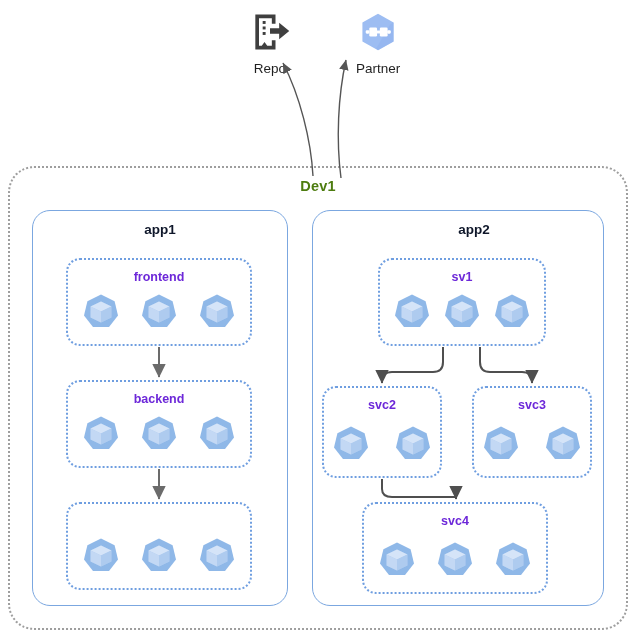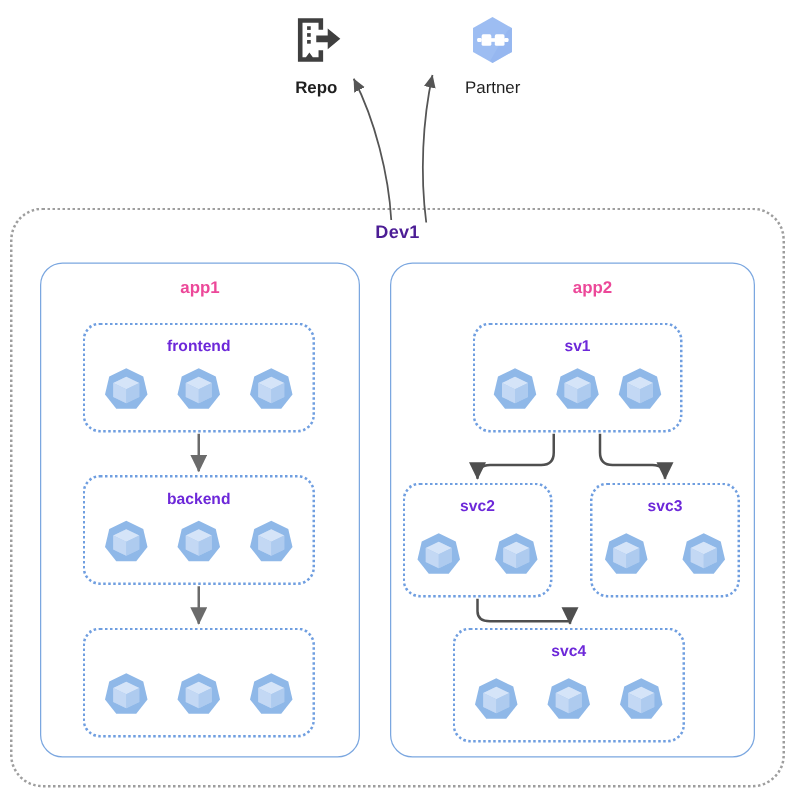--- a/index.html
+++ b/index.html
@@ -11,31 +11,31 @@
   .ext-label{font-size:13.5px;color:#1f1f1f;margin-top:4px;line-height:1;white-space:nowrap;}
 
   
   .cluster{
     position:absolute;left:8px;top:166px;width:620px;height:464px;
     border:2.5px dotted #9e9e9e;border-radius:26px;background:transparent;
     box-sizing:border-box;
   }
   .cluster-title{
     position:absolute;left:0;right:0;top:178px;text-align:center;
-    font-size:14.5px;font-weight:bold;color:#4c1d95;letter-spacing:.2px;
+    font-size:14.5px;font-weight:bold;color:#4d7c0f;letter-spacing:.2px;
   }
 
   
   .app-box{
     position:absolute;border:1.6px solid #7ba7e0;border-radius:18px;
     background:#fff;box-sizing:border-box;
   }
   .app-title{
     position:absolute;left:0;right:0;text-align:center;
-    font-size:13.5px;font-weight:bold;color:#ec4899;
+    font-size:13.5px;font-weight:bold;color:#0f172a;
   }
 
   
   .svc-box{
     position:absolute;border:2px dotted #6f9ee0;border-radius:14px;
     background:#fff;box-sizing:border-box;
   }
   .svc-title{
     position:absolute;left:0;right:0;text-align:center;
     font-size:12.5px;font-weight:bold;color:#6d28d9;
@@ -45,34 +45,34 @@
   }
   .pod{display:block;}
 
   svg.wires{position:absolute;left:0;top:0;width:636px;height:636px;pointer-events:none;}
 </style>
 </head>
 <body>
 
 <div id="stage">
 
-  <div class="ext-node" id="node-repo" style="left: 231px; top: 10px; font-weight: bold;">
+  <div class="ext-node" id="node-repo" style="left: 248px; top: 10px;">
     <span>
       <svg width="44" height="44" viewBox="0 0 48 48" aria-hidden="true">
         <path d="M8 5 h22 v10 h-4 V9 H12 v30 h3 l3 -4 l3 4 h5 v-6 h4 v10 H8 Z" fill="#3f3f3f"></path>
         <rect x="16" y="12" width="3.2" height="3.2" fill="#3f3f3f"></rect>
         <rect x="16" y="18" width="3.2" height="3.2" fill="#3f3f3f"></rect>
         <rect x="16" y="24" width="3.2" height="3.2" fill="#3f3f3f"></rect>
         <path d="M24 20 h10 v-6 l11 9 l-11 9 v-6 H24 Z" fill="#3f3f3f"></path>
       </svg>
     </span>
     <span class="ext-label">Repo</span>
   </div>
 
-  <div class="ext-node" id="node-partner" style="left: 372px; top: 10px;">
+  <div class="ext-node" id="node-partner" style="left: 356px; top: 10px;">
     <span>
       <svg width="44" height="44" viewBox="0 0 48 48" aria-hidden="true">
         <path d="M24 4 L41 13.6 V34.4 L24 44 L7 34.4 V13.6 Z" fill="#9dbdf2"></path>
         <path d="M24 44 L41 34.4 V13.6 L37 16 L22 42 Z" fill="#8fb2ef" opacity=".55"></path>
         <rect x="14.5" y="19" width="8.5" height="10" rx="1.4" fill="#ffffff"></rect>
         <rect x="26" y="19" width="8.5" height="10" rx="1.4" fill="#ffffff"></rect>
         <rect x="22.2" y="22.4" width="4" height="3.2" fill="#ffffff"></rect>
         <rect x="34" y="22.2" width="4" height="3.6" rx="1.2" fill="#ffffff"></rect>
         <rect x="10.6" y="22.2" width="4" height="3.6" rx="1.2" fill="#ffffff"></rect>
       </svg>

